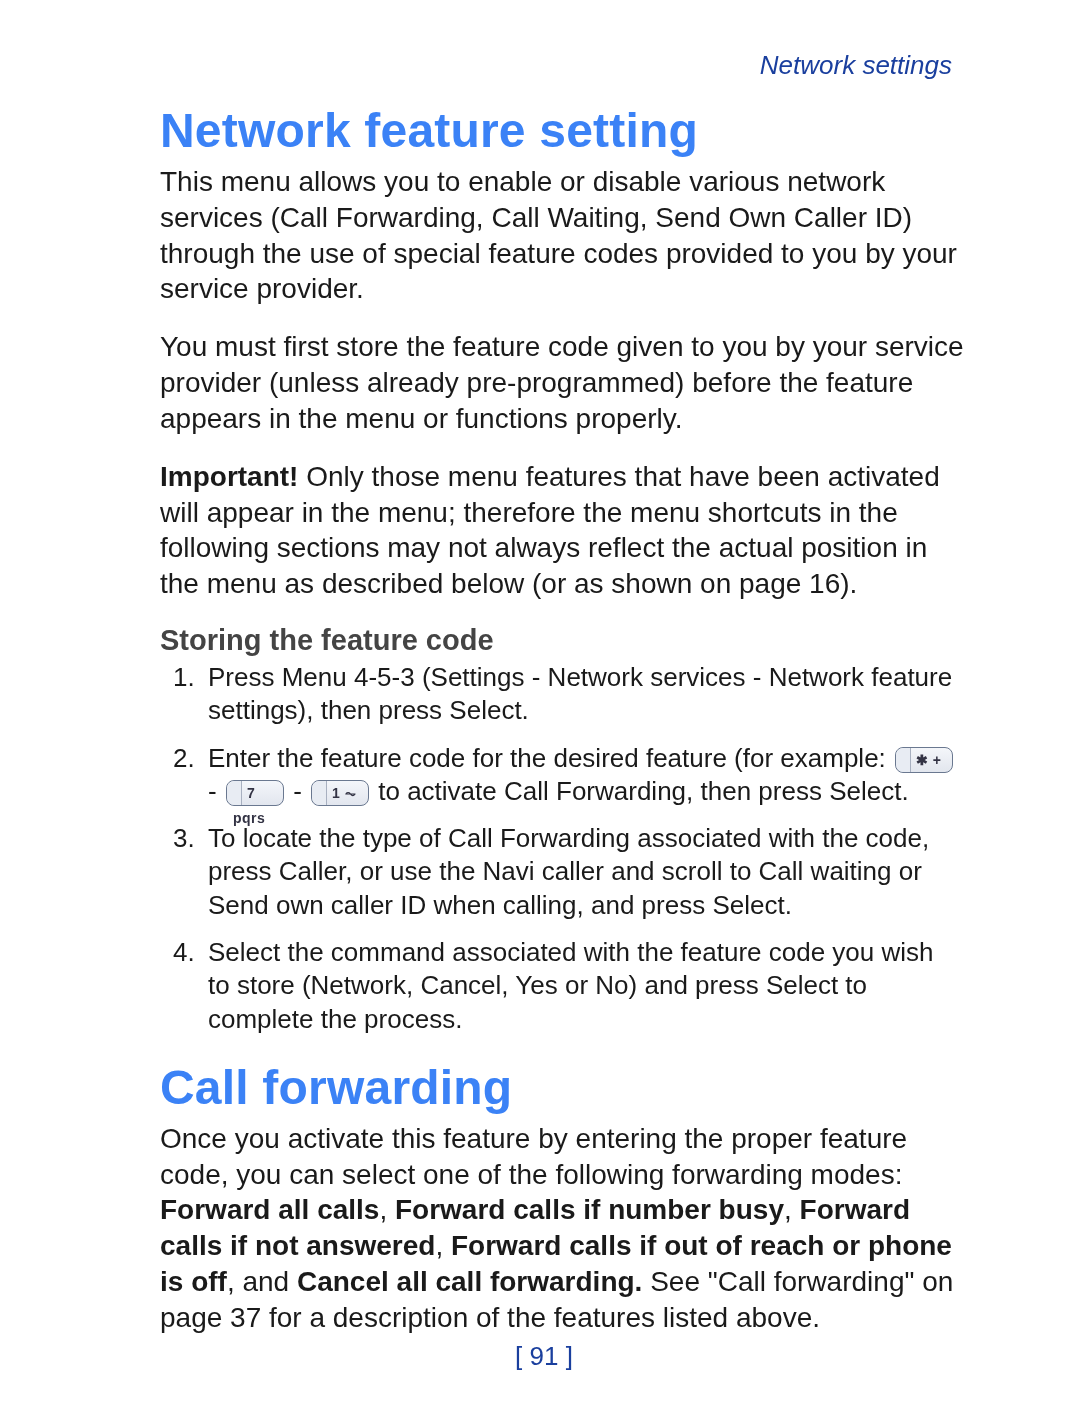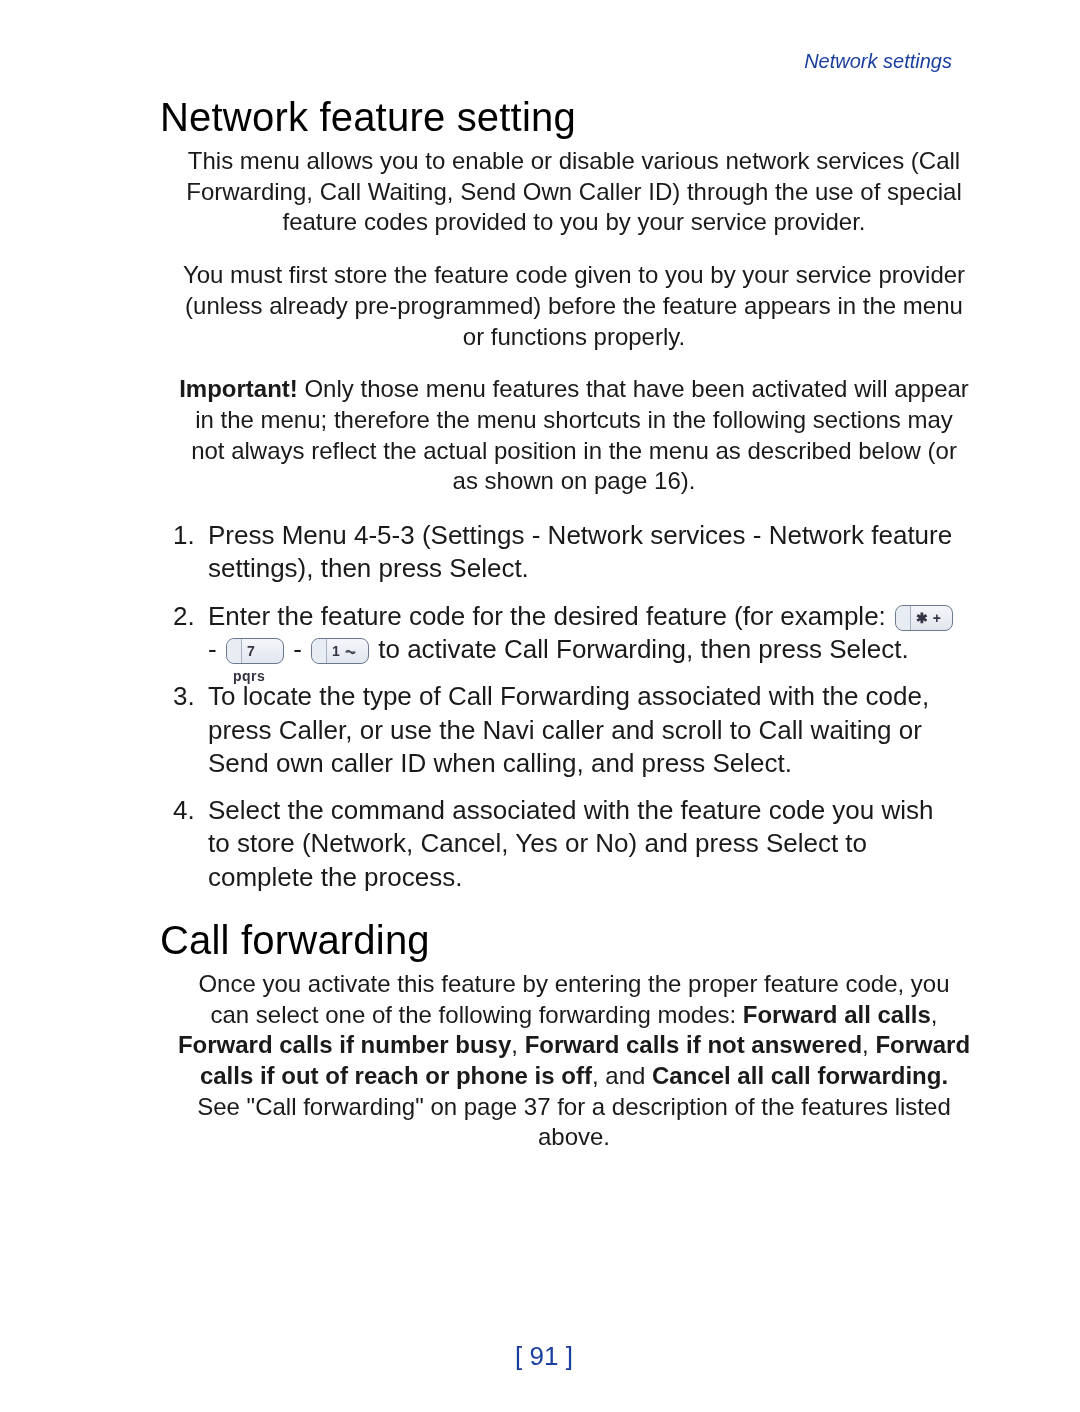--- a/index.html
+++ b/index.html
@@ -15,36 +15,35 @@
     box-sizing: border-box;
     width: 1080px;
     height: 1412px;
     padding: 50px 108px 40px 160px;
     position: relative;
   }
   .header-right {
     text-align: right;
     color: #1a3f9e;
     font-style: italic;
-    font-size: 20px;
+    font-size: 26px;
     margin-bottom: 22px;
     padding-right: 20px;
   }
   h1.blue {
-    color: #000000;
-    font-weight: 400;
-    font-size: 40px;
+    color: #3b82f6;
+    font-weight: 700;
+    font-size: 48px;
     margin: 0 0 6px 0;
     letter-spacing: 0.2px;
   }
   p.body {
-    font-size: 24px;
+    font-size: 28px;
     line-height: 1.28;
-    margin: 0 0 22px 16px;
-    text-align: center;
+    margin: 0 0 22px 0;
   }
   p.body .b { font-weight: 700; }
   h2.sub {
     color: #444;
     font-weight: 700;
     font-size: 29px;
     margin: 10px 0 4px 0;
   }
   ol.steps {
     margin: 0 16px 24px 0;
@@ -104,20 +103,21 @@
   <div class="header-right">Network settings</div>
 
   <h1 class="blue">Network feature setting</h1>
 
   <p class="body">This menu allows you to enable or disable various network services (Call Forwarding, Call Waiting, Send Own Caller ID) through the use of special feature codes provided to you by your service provider.</p>
   <p class="body">You must first store the feature code given to you by your service provider (unless already pre-programmed) before the feature appears in the menu or functions properly.</p>
   <p class="body">
     <span class="b">Important!</span><span>  Only those menu features that have been activated will appear in the menu; therefore the menu shortcuts in the following sections may not always reflect the actual position in the menu as described below (or as shown on page 16).</span>
   </p>
 
+  <h2 class="sub">Storing the feature code</h2>
 
   <ol class="steps">
     <li>
       <span>Press </span><span class="b">Menu 4-5-3</span><span> (</span><span class="b">Settings</span><span> - </span><span class="b">Network services</span><span> - </span><span class="b">Network feature settings</span><span>), then press </span><span class="b">Select</span><span>.</span>
     </li>
     <li>
       <span>Enter the feature code for the desired feature (for example:  </span>
       <span class="key"><span class="glyph">✱ +</span></span>
       <span>  - </span>
       <span class="key"><span class="glyph">7 pqrs</span></span>

